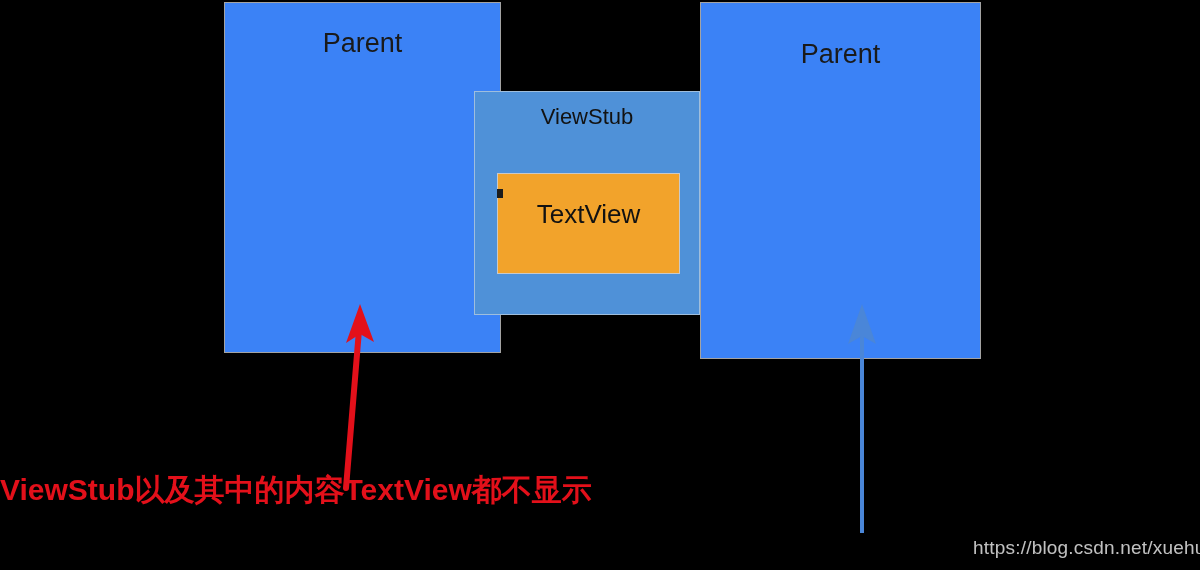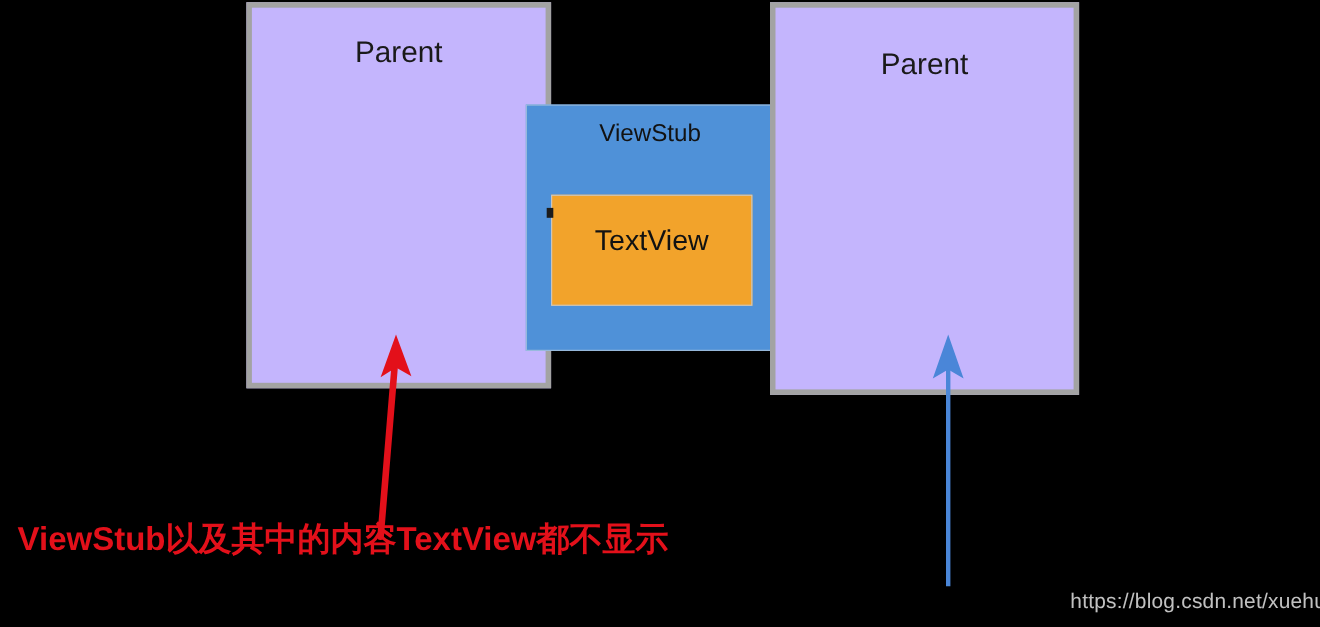--- a/index.html
+++ b/index.html
@@ -12,22 +12,22 @@
     width: 1200px;
     height: 570px;
     background: #000000;
     overflow: hidden;
     font-family: "Liberation Sans", sans-serif;
   }
 
   
   .parent-box {
     position: absolute;
-    background: #c4b5fd;
-    border: 5px solid #a3a3a3;
+    background: #3b82f6;
+    border: 1px solid #a3a3a3;
     box-sizing: border-box;
   }
   #parent-box-left  { left: 224px; top: 2px;  width: 277px; height: 351px; }
   #parent-box-right { left: 700px; top: 2px;  width: 281px; height: 357px; }
 
   .parent-title {
     position: absolute;
     left: 0;
     width: 100%;
     text-align: center;
@@ -99,21 +99,21 @@
   #red-arrow  { left: 330px; top: 300px;  width: 60px;  height: 190px; }
   #blue-arrow { left: 840px; top: 300px;  width: 50px;  height: 235px; }
 
   
   .caption {
     position: absolute;
     white-space: nowrap;
     font-family: "Liberation Sans", sans-serif;
   }
   #caption-red {
-    left: 16px;
+    left: 0px;
     top: 470px;
     color: #e3101a;
     font-size: 30px;
     font-weight: 700;
   }
   #caption-blue {
     left: 632px;
     top: 529px;
     color: #4a86d8;
     font-size: 29px;

